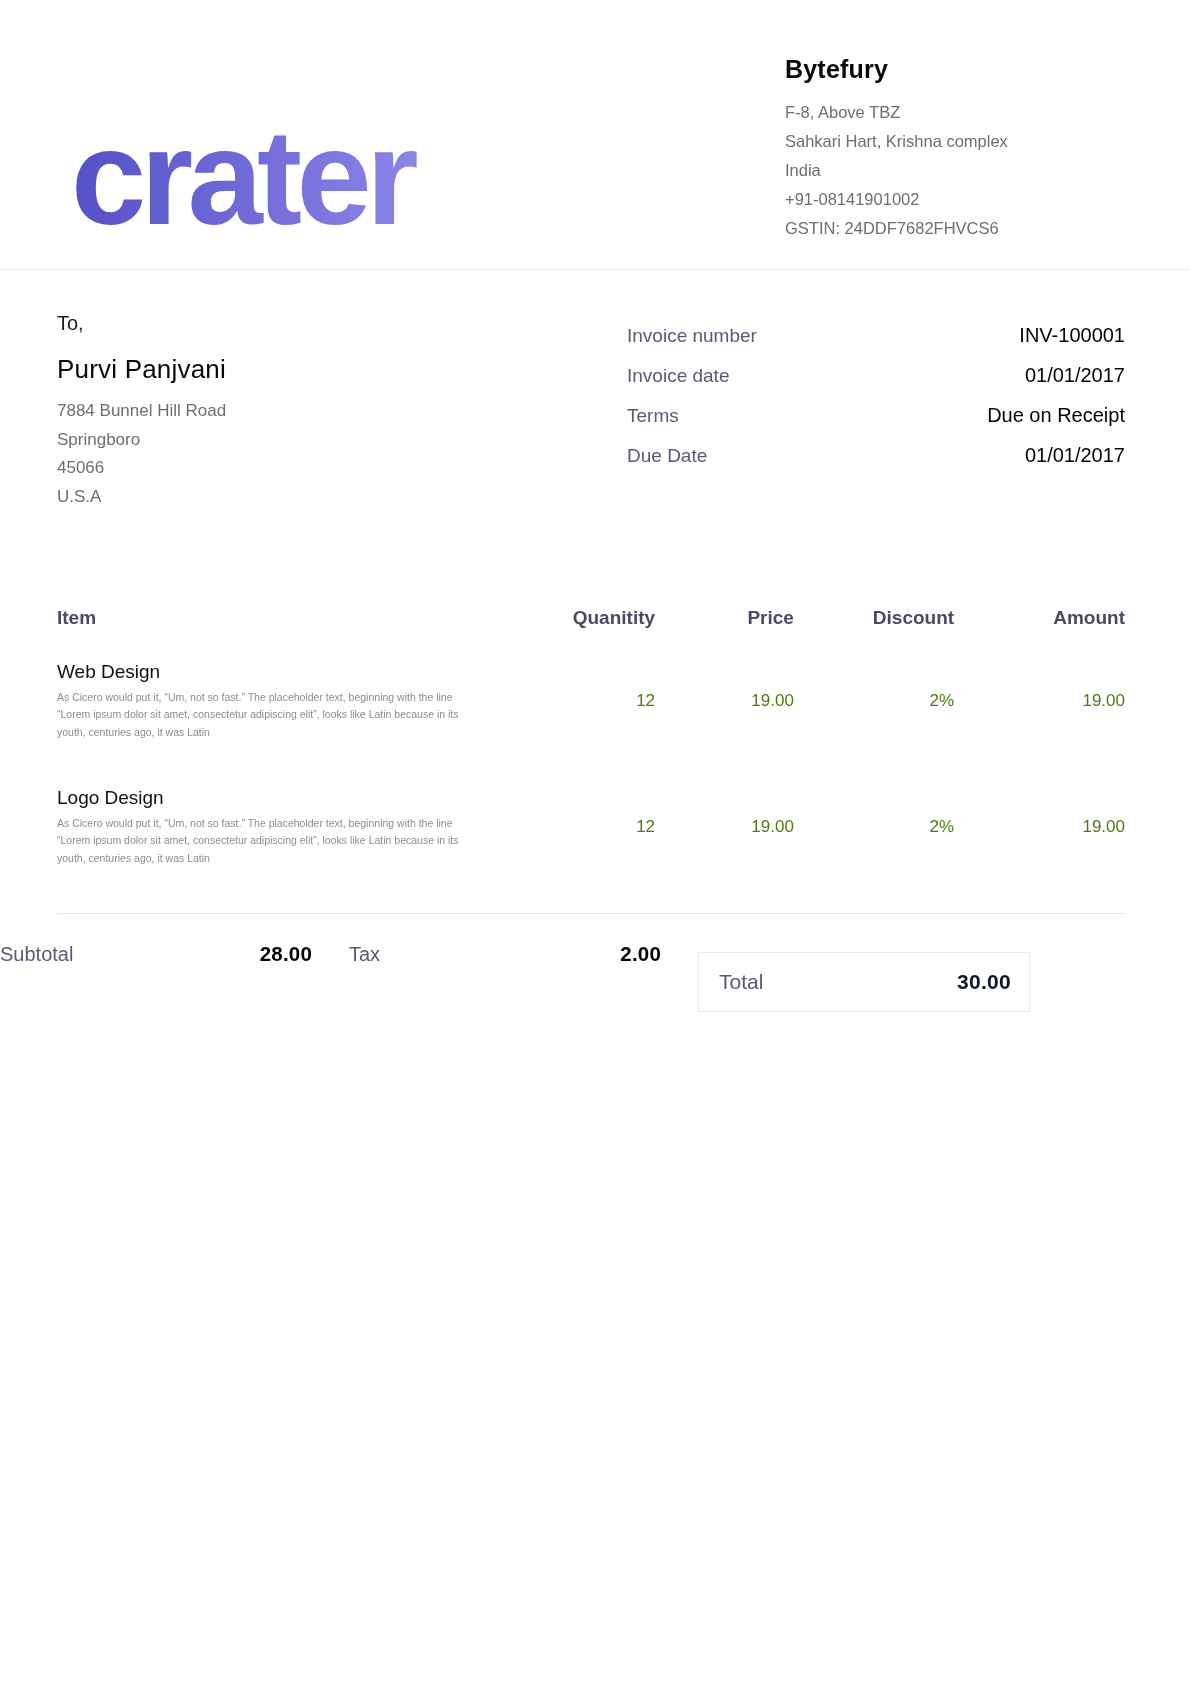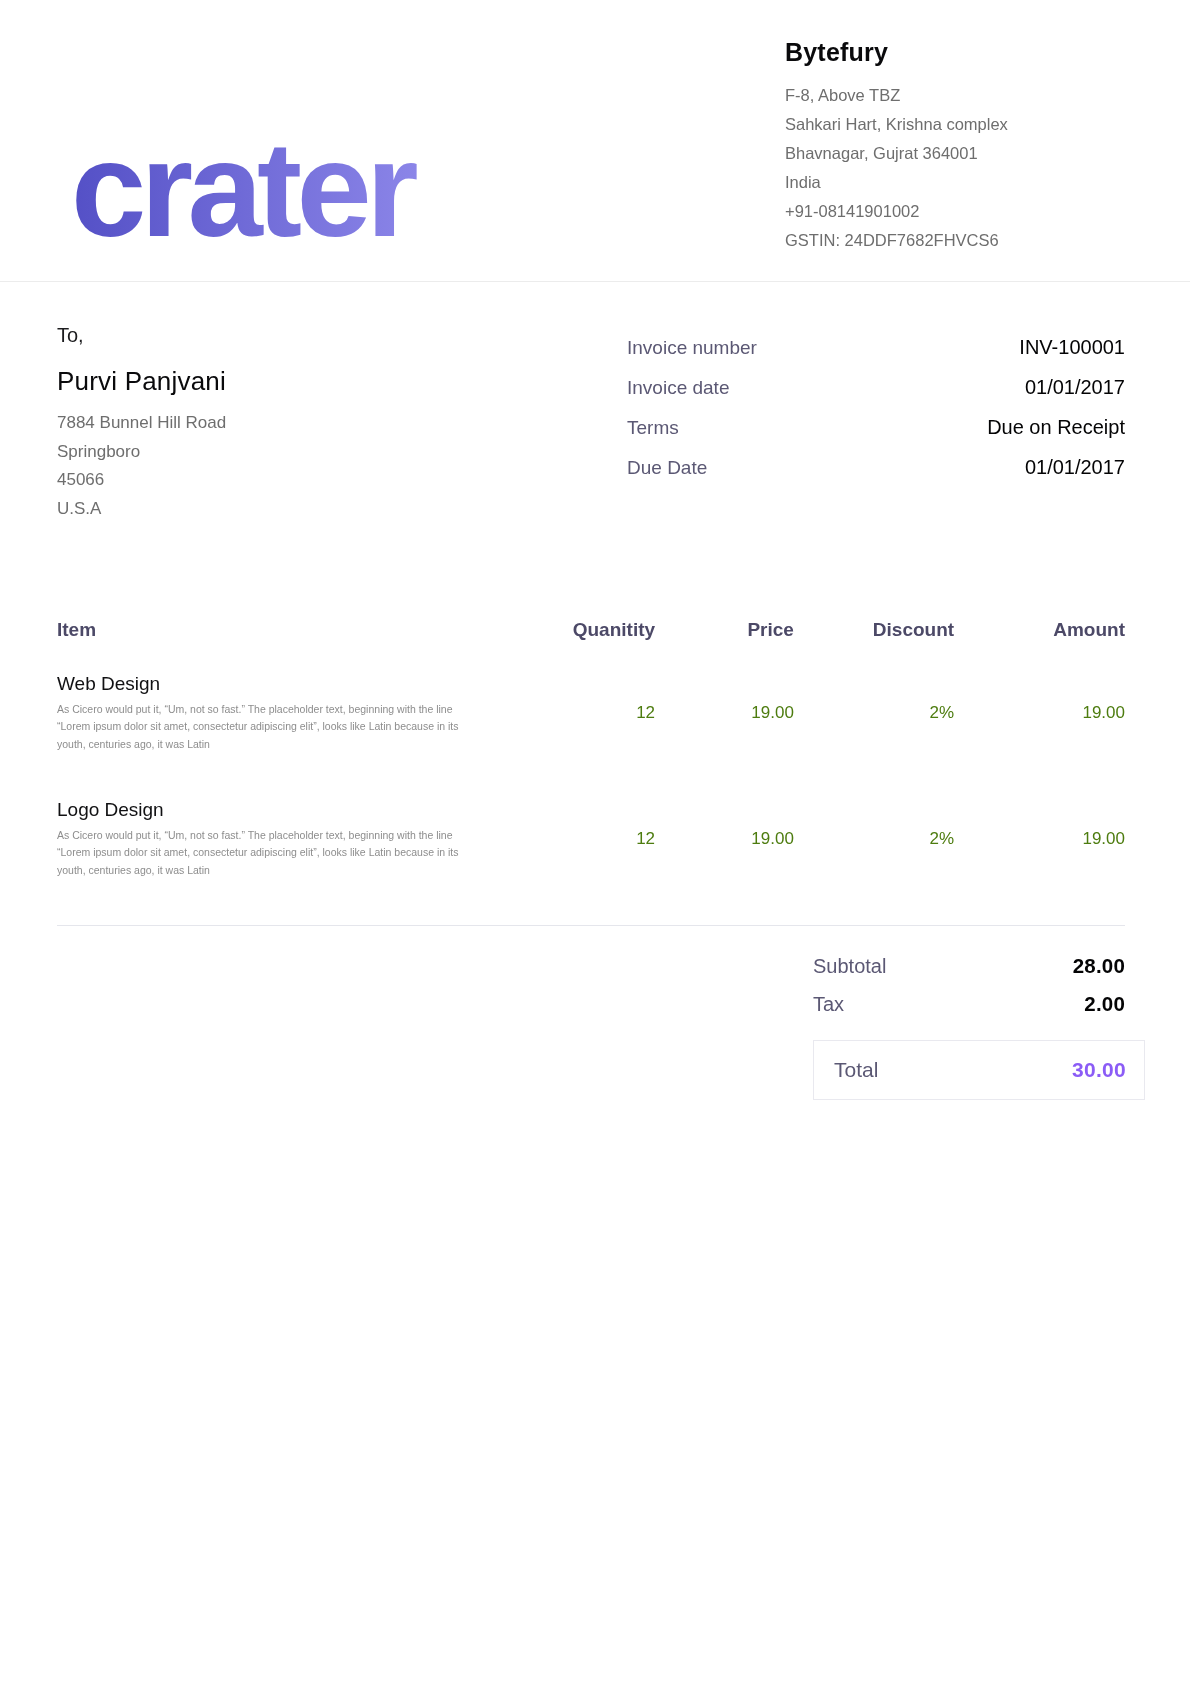--- a/index.html
+++ b/index.html
@@ -86,23 +86,24 @@
 
   .table-divider {
     border: none;
     border-top: 1px solid #e5e6ec;
     margin: 0 65px 0 57px;
   }
 
   
   .totals-section {
     display: flex;
-    flex-direction: column;
-    align-items: flex-end;
+    flex-direction: row;
+    align-items: flex-start;
     padding: 28px 45px 0 0;
+    gap: 17px;
   }
   .totals-row {
     width: 332px;
     padding-right: 20px;
     display: flex;
     justify-content: space-between;
     align-items: baseline;
     margin-bottom: 14px;
   }
   .totals-label { font-size: 20px; color: #5b5874; }
@@ -110,42 +111,41 @@
   .total-box {
     width: 332px;
     margin-top: 10px;
     border: 1px solid #e9e9ef;
     padding: 17px 18px 17px 20px;
     display: flex;
     justify-content: space-between;
     align-items: baseline;
   }
   .total-box .totals-label { font-size: 21px; }
-  .total-box .total-value { font-size: 21px; font-weight: bold; color: #8b5cf6; letter-spacing: 0.3px; }
+  .total-box .total-value { font-size: 21px; font-weight: bold; color: #0f172a; letter-spacing: 0.3px; }
 </style>
 </head>
 <body>
 
 <div class="top-band">
   <div class="logo-wrap">
     <svg width="440" height="122" viewBox="0 0 460 128">
       <defs>
         <linearGradient id="logoGrad" x1="0" y1="0" x2="1" y2="0">
           <stop offset="0" stop-color="#5450c6"></stop>
           <stop offset="1" stop-color="#8b85e8"></stop>
         </linearGradient>
       </defs>
       <text x="-6" y="112" font-family="'Liberation Sans', sans-serif" font-weight="bold" font-size="142" letter-spacing="-6" fill="url(#logoGrad)">crater</text>
     </svg>
   </div>
   <div class="company-block">
     <div class="company-name">Bytefury</div>
     <div class="company-line">F-8, Above TBZ</div>
     <div class="company-line">Sahkari Hart, Krishna complex</div>
-    <div class="company-line">Bhavnagar, Gujrat 364001</div>
     <div class="company-line">India</div>
     <div class="company-line">+91-08141901002</div>
     <div class="company-line">GSTIN: 24DDF7682FHVCS6</div>
   </div>
 </div>
 
 <div class="info-section">
   <div class="bill-to">
     <div class="to-label">To,</div>
     <div class="client-name">Purvi Panjvani</div>

